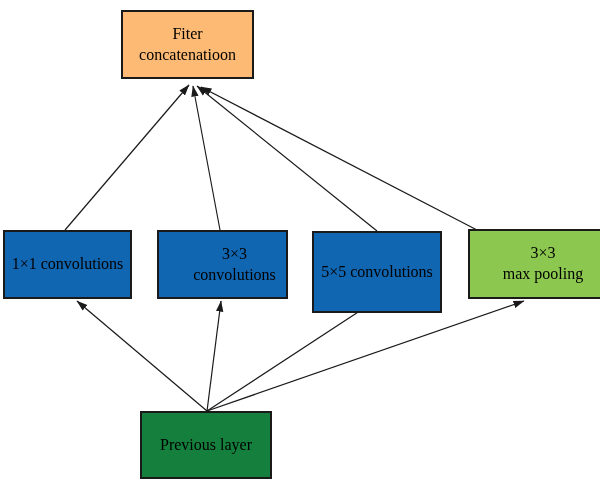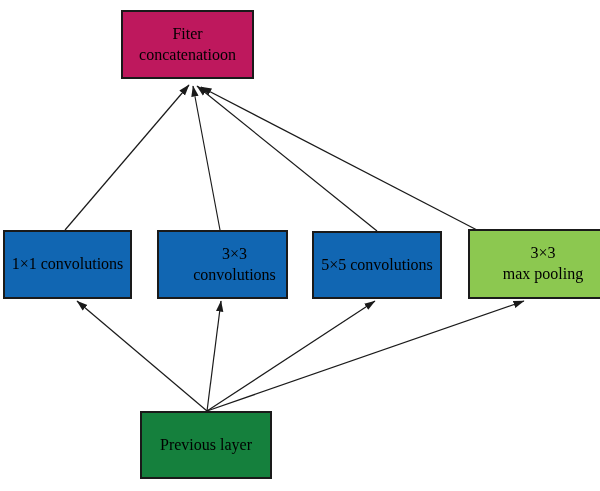--- a/index.html
+++ b/index.html
@@ -22,21 +22,21 @@
     text-align:center;
     color:#000000;
     font-size:16px;
     line-height:1.3;
     white-space:pre-line;
   }
   
   .n-fc   {left:121px;top:10px; width:133px;height:69px;}
   .n-c1   {left:3px;  top:230px;width:129px;height:69px;align-items:center;}
   .n-c3   {left:157px;top:230px;width:131px;height:69px;padding-left:24px;}
-  .n-c5   {left:312px;top:231px;width:130px;height:68px;}
+  .n-c5   {left:312px;top:231px;width:130px;height:82px;}
   .n-mp   {left:468px;top:229px;width:150px;height:70px;}
   .n-prev {left:140px;top:411px;width:132px;height:68px;}
 </style>
 </head>
 <body>
 
 <div id="stage">
 
   <svg id="edges" width="600" height="491" viewBox="0 0 600 491" xmlns="http://www.w3.org/2000/svg">
     <defs>
@@ -49,21 +49,21 @@
         <line x1="207" y1="411" x2="221" y2="301" stroke="#1a1a1a" stroke-width="1.2" marker-end="url(#ah)"></line>
         <line x1="207" y1="411" x2="375" y2="301" stroke="#1a1a1a" stroke-width="1.2" marker-end="url(#ah)"></line>
         <line x1="207" y1="411" x2="524" y2="301" stroke="#1a1a1a" stroke-width="1.2" marker-end="url(#ah)"></line>
         <line x1="65" y1="230" x2="189" y2="85" stroke="#1a1a1a" stroke-width="1.2" marker-end="url(#ah)"></line>
         <line x1="220" y1="230" x2="193" y2="86" stroke="#1a1a1a" stroke-width="1.2" marker-end="url(#ah)"></line>
         <line x1="377" y1="231" x2="197" y2="86" stroke="#1a1a1a" stroke-width="1.2" marker-end="url(#ah)"></line>
         <line x1="477" y1="230" x2="201" y2="87" stroke="#1a1a1a" stroke-width="1.2" marker-end="url(#ah)"></line>
       </g>
   </svg>
 
-  <div class="node n-fc" style="background: #be185d; border-color: rgb(26, 26, 26);">
+  <div class="node n-fc" style="background: #fdba74; border-color: rgb(26, 26, 26);">
     <span>Fiter
 concatenatioon</span>
   </div>
 
   <div class="node n-c1" style="background: rgb(17, 102, 178); border-color: rgb(26, 26, 26);">
     <span>1×1 convolutions</span>
   </div>
 
   <div class="node n-c3" style="background: rgb(17, 102, 178); border-color: rgb(26, 26, 26);">
     <span>3×3 convolutions</span>

